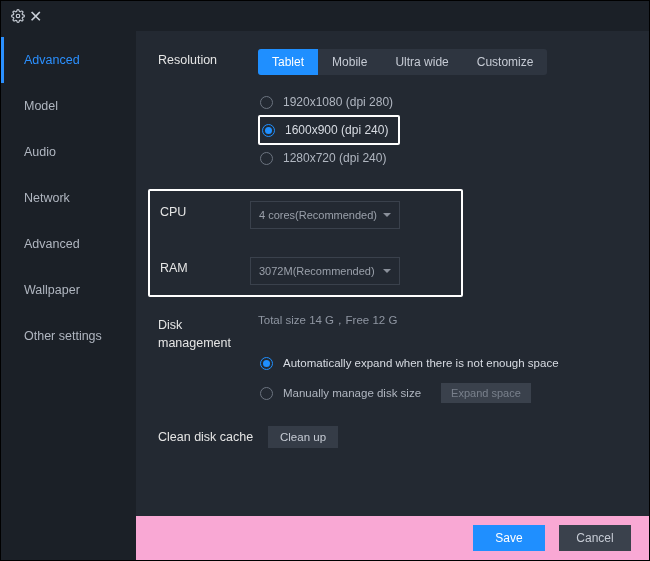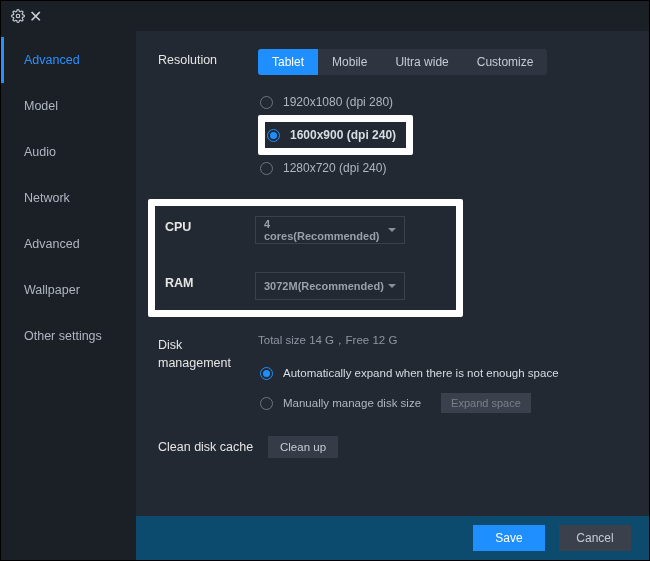--- a/index.html
+++ b/index.html
@@ -104,23 +104,22 @@
   .radio-dot {
     width: 7px; height: 7px;
     background: #1f8fff;
     border-radius: 50%;
     display: none;
   }
   .radio-opt.selected .radio-dot { display: block; }
   .radio-opt.selected .radio-label { color: #d8dce3; }
 
   .highlight-box {
-    border: 7px solid #ffffff;
+    border: 2px solid #ffffff;
     border-radius: 2px;
-    font-weight: bold;
   }
   .highlight-radio {
     display: inline-flex;
     padding: 0 10px 0 0;
   }
   .cpu-ram-group {
     padding: 10px 20px 10px 0;
     margin-left: -10px;
     width: 315px;
   }
@@ -138,41 +137,41 @@
     font-size: 11px;
     justify-content: space-between;
   }
   .chev {
     width: 0; height: 0;
     border-left: 4px solid transparent;
     border-right: 4px solid transparent;
     border-top: 4px solid #8a909a;
   }
 
-  .disk-info { color: #8f96a2; font-size: 11.5px; margin-bottom: 10px; }
+  .disk-info { color: #8f96a2; font-size: 11.5px; margin-bottom: 20px; }
   .radio-opt.disk { height: 30px; font-size: 11.5px; }
   .expand-btn {
     background: #3a414c;
     color: #79808c;
     padding: 4px 10px;
     font-size: 11px;
     margin-left: 10px;
   }
 
   .small-btn {
     background: #353c47;
     color: #c6cbd4;
     padding: 5px 12px;
     font-size: 11.5px;
     border: none;
   }
 
   .footer {
     height: 44px;
-    background: #0c4a6e;
+    background: #f9a8d4;
     display: flex; align-items: center; justify-content: flex-end;
     padding: 0 18px;
     gap: 14px;
     margin-left: 135px;
   }
   .btn {
     height: 26px; width: 72px;
     display: flex; align-items: center; justify-content: center;
     font-size: 12px;
   }

